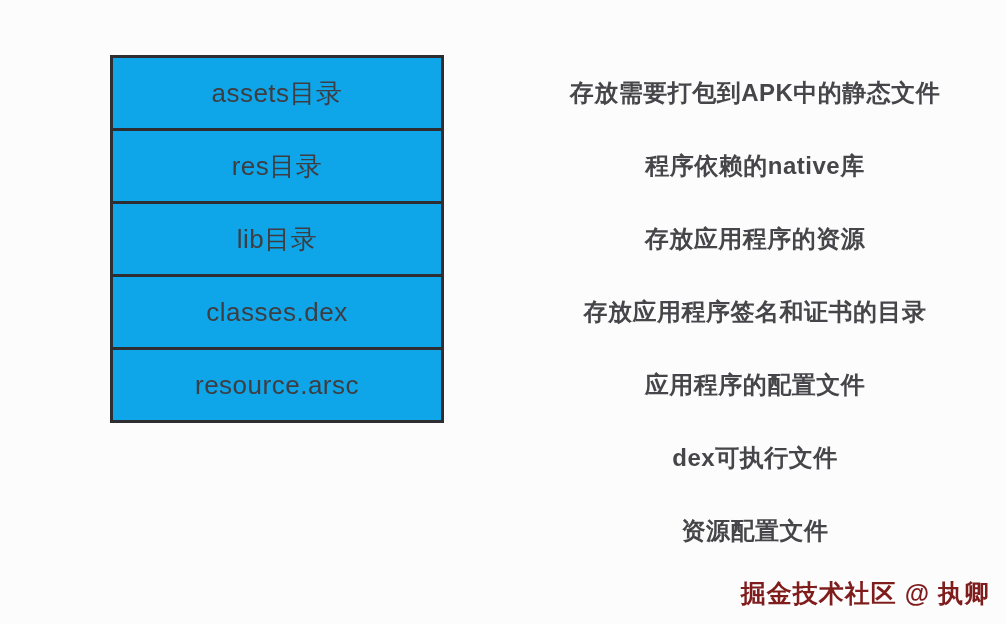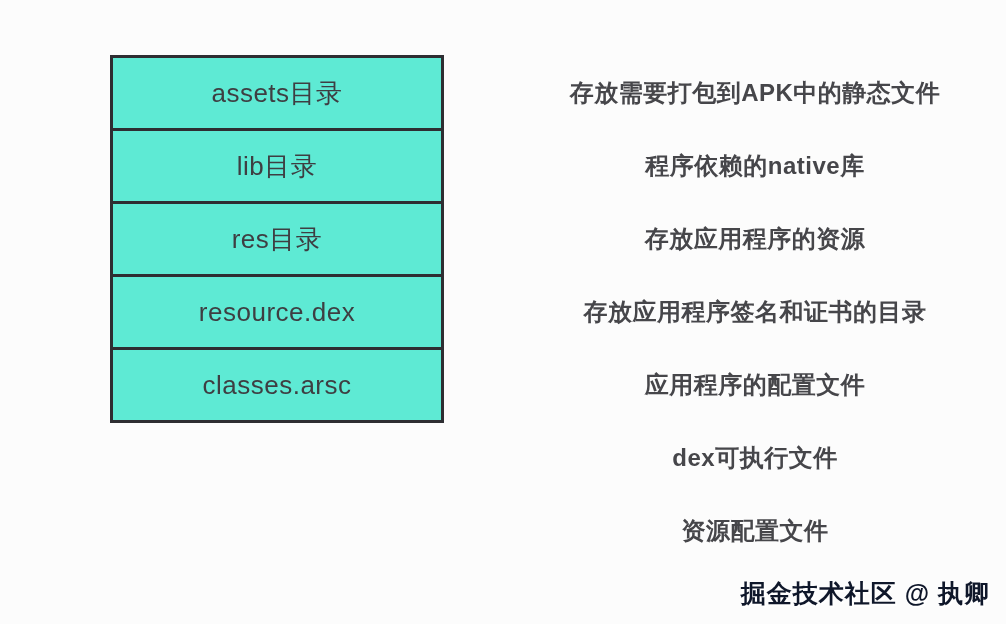--- a/index.html
+++ b/index.html
@@ -11,21 +11,21 @@
     overflow:hidden;
   }
   .stack{
     position:absolute;left:110px;top:55px;width:334px;
   }
   .box-row{
     box-sizing:border-box;
     height:76px;
     margin-top:-3px;
     border:3px solid #2e2e32;
-    background:#5eead4;
+    background:#0ea5e9;
     display:flex;align-items:center;justify-content:center;
   }
   .box-row:first-child{margin-top:0;}
   .box-label{
     font-size:26px;
     font-weight:500;
     color:#3e3e42;
     letter-spacing:0.5px;
     white-space:nowrap;
   }
@@ -39,52 +39,52 @@
     font-weight:600;
     color:#46464a;
     letter-spacing:0.5px;
     white-space:nowrap;
   }
   .watermark{
     position:absolute;
     right:16px;bottom:14px;
     font-size:25px;
     font-weight:700;
-    color:#0f172a;
+    color:#7f1d1d;
     text-shadow:1.5px 1.5px 0 #ffffff, 2px 2px 1px #ffffff;
     letter-spacing:1px;
     white-space:nowrap;
   }
 </style>
 </head>
 <body>
 
 <div class="canvas">
 
   <div class="stack">
   <div class="box-row">
     <span class="box-label">assets目录</span>
   </div>
 
   <div class="box-row">
-    <span class="box-label">lib目录</span>
+    <span class="box-label">res目录</span>
   </div>
 
   <div class="box-row">
-    <span class="box-label">res目录</span>
+    <span class="box-label">lib目录</span>
   </div>
 
 
 
   <div class="box-row">
-    <span class="box-label">resource.dex</span>
+    <span class="box-label">classes.dex</span>
   </div>
 
   <div class="box-row">
-    <span class="box-label">classes.arsc</span>
+    <span class="box-label">resource.arsc</span>
   </div>
 </div>
 
   <div class="descs">
   <div class="desc-row">存放需要打包到APK中的静态文件</div>
 
   <div class="desc-row">程序依赖的native库</div>
 
   <div class="desc-row">存放应用程序的资源</div>
 

